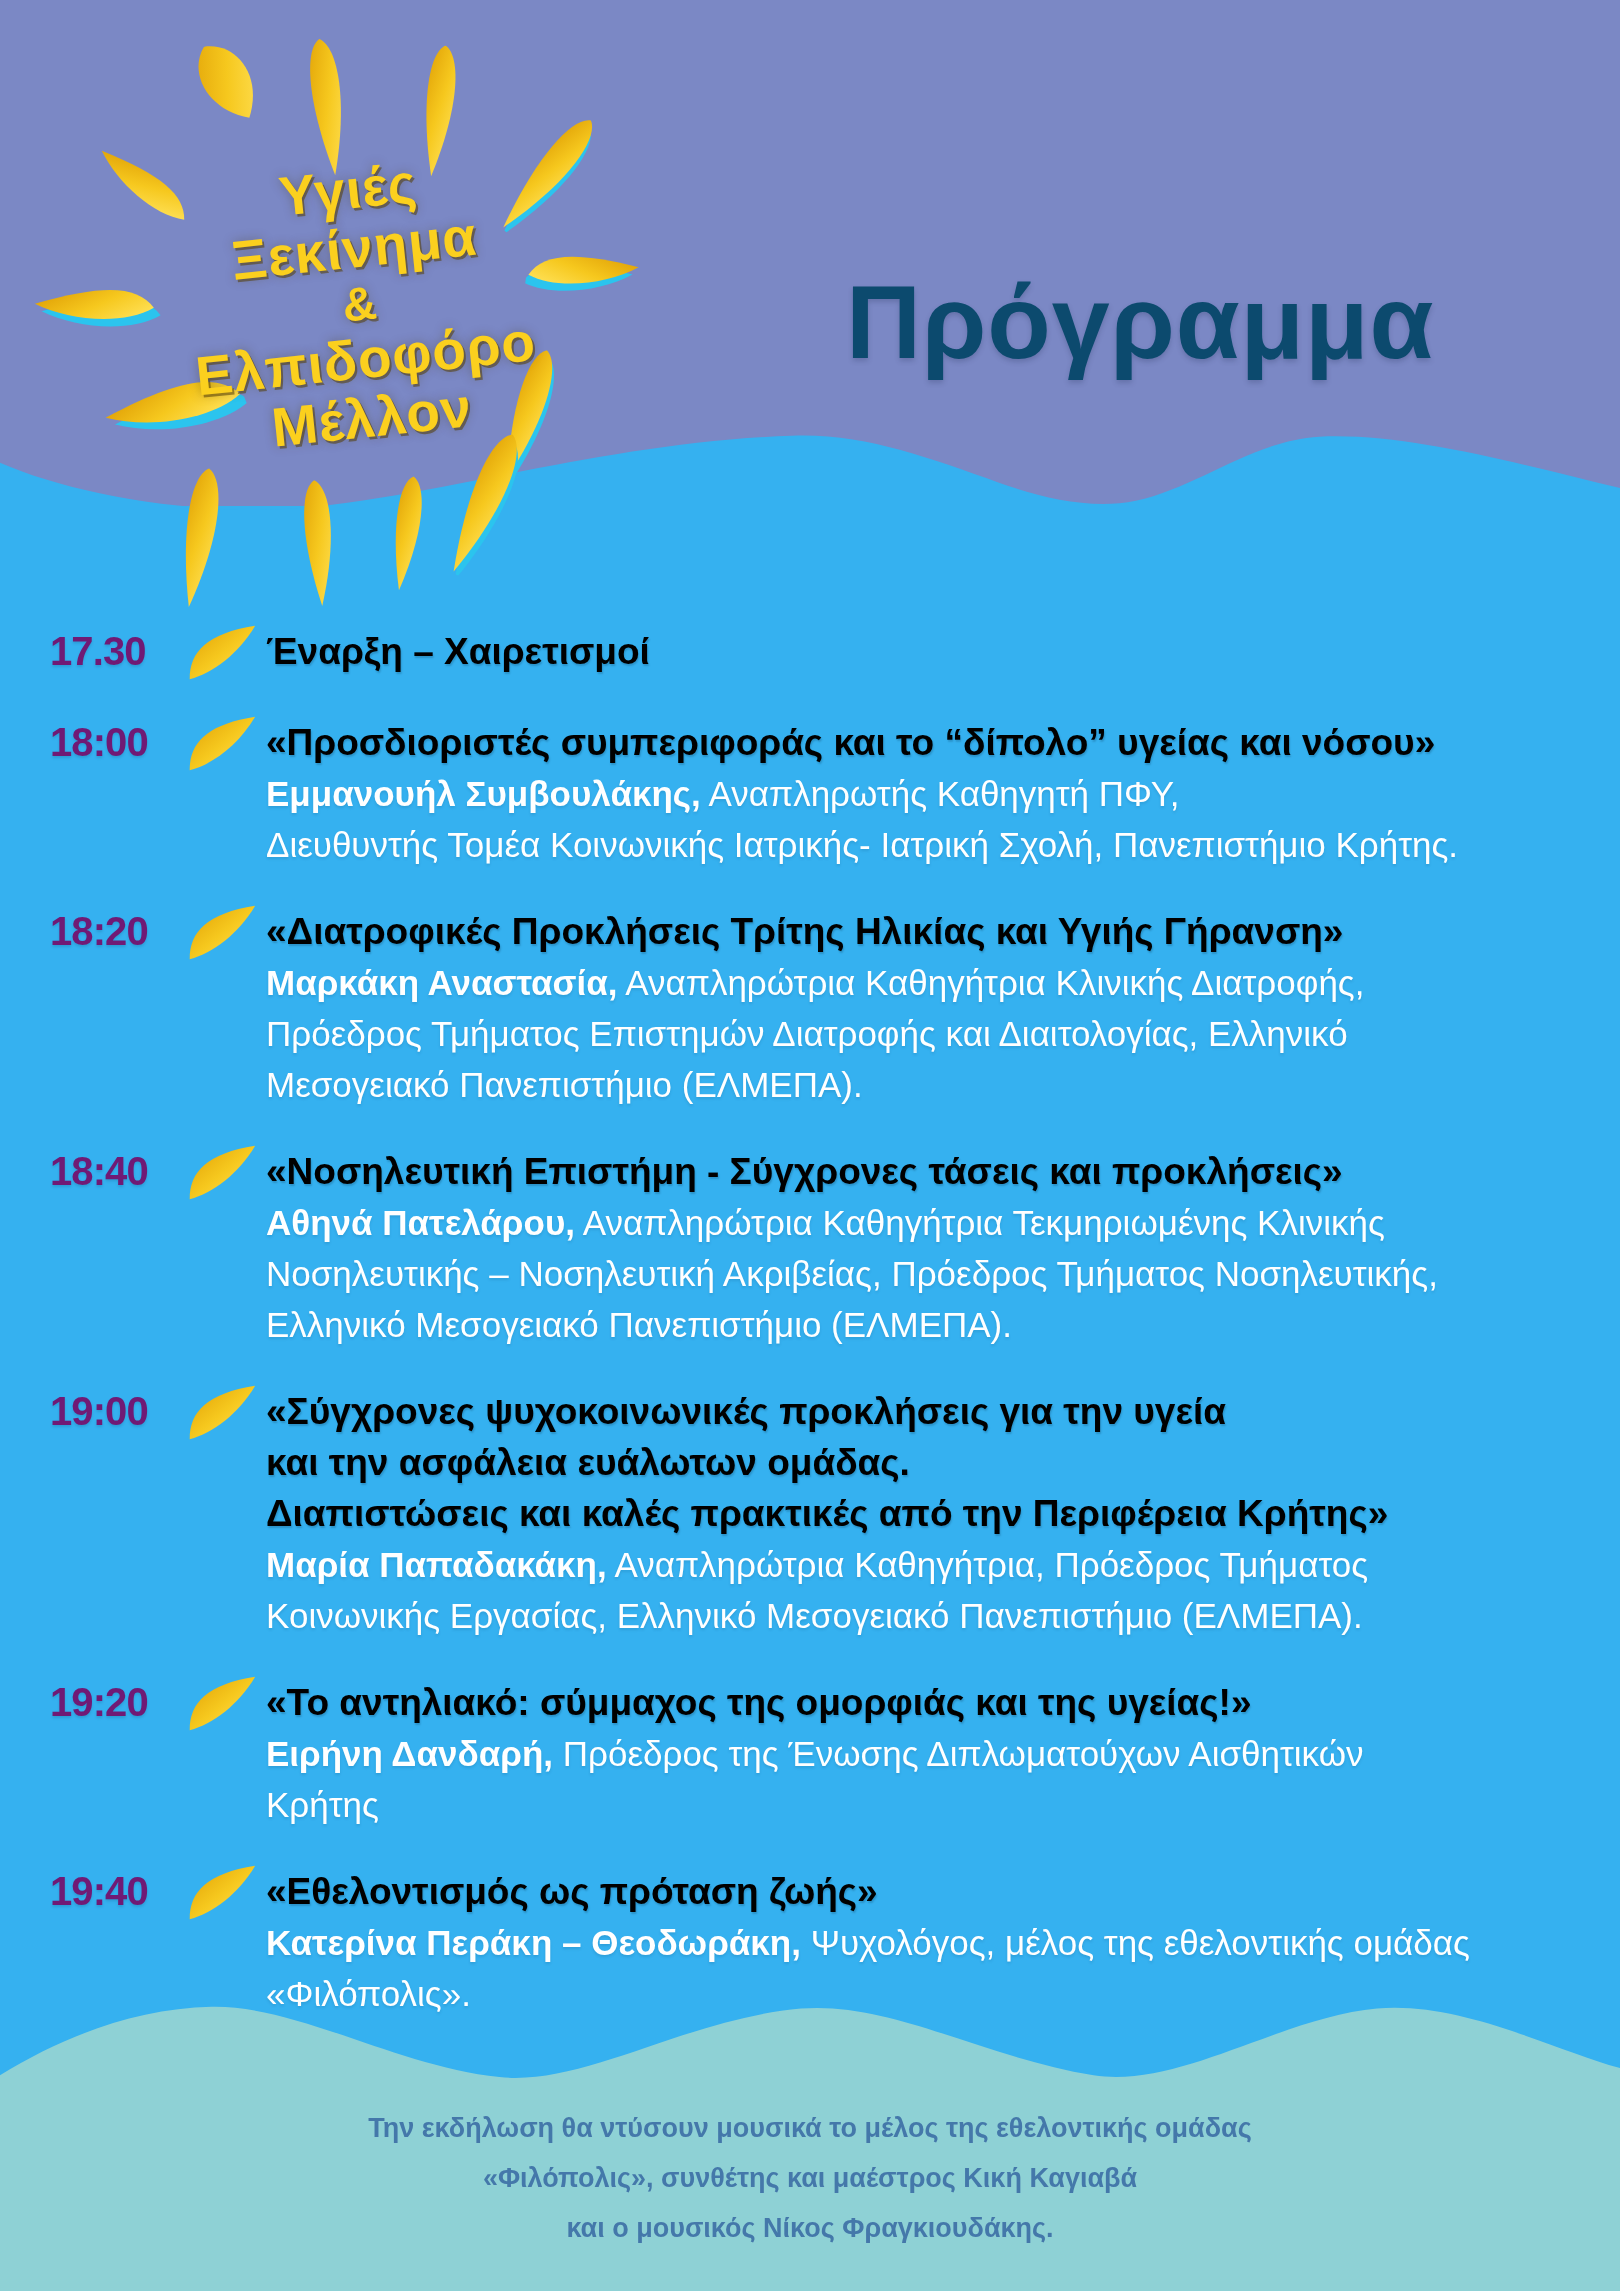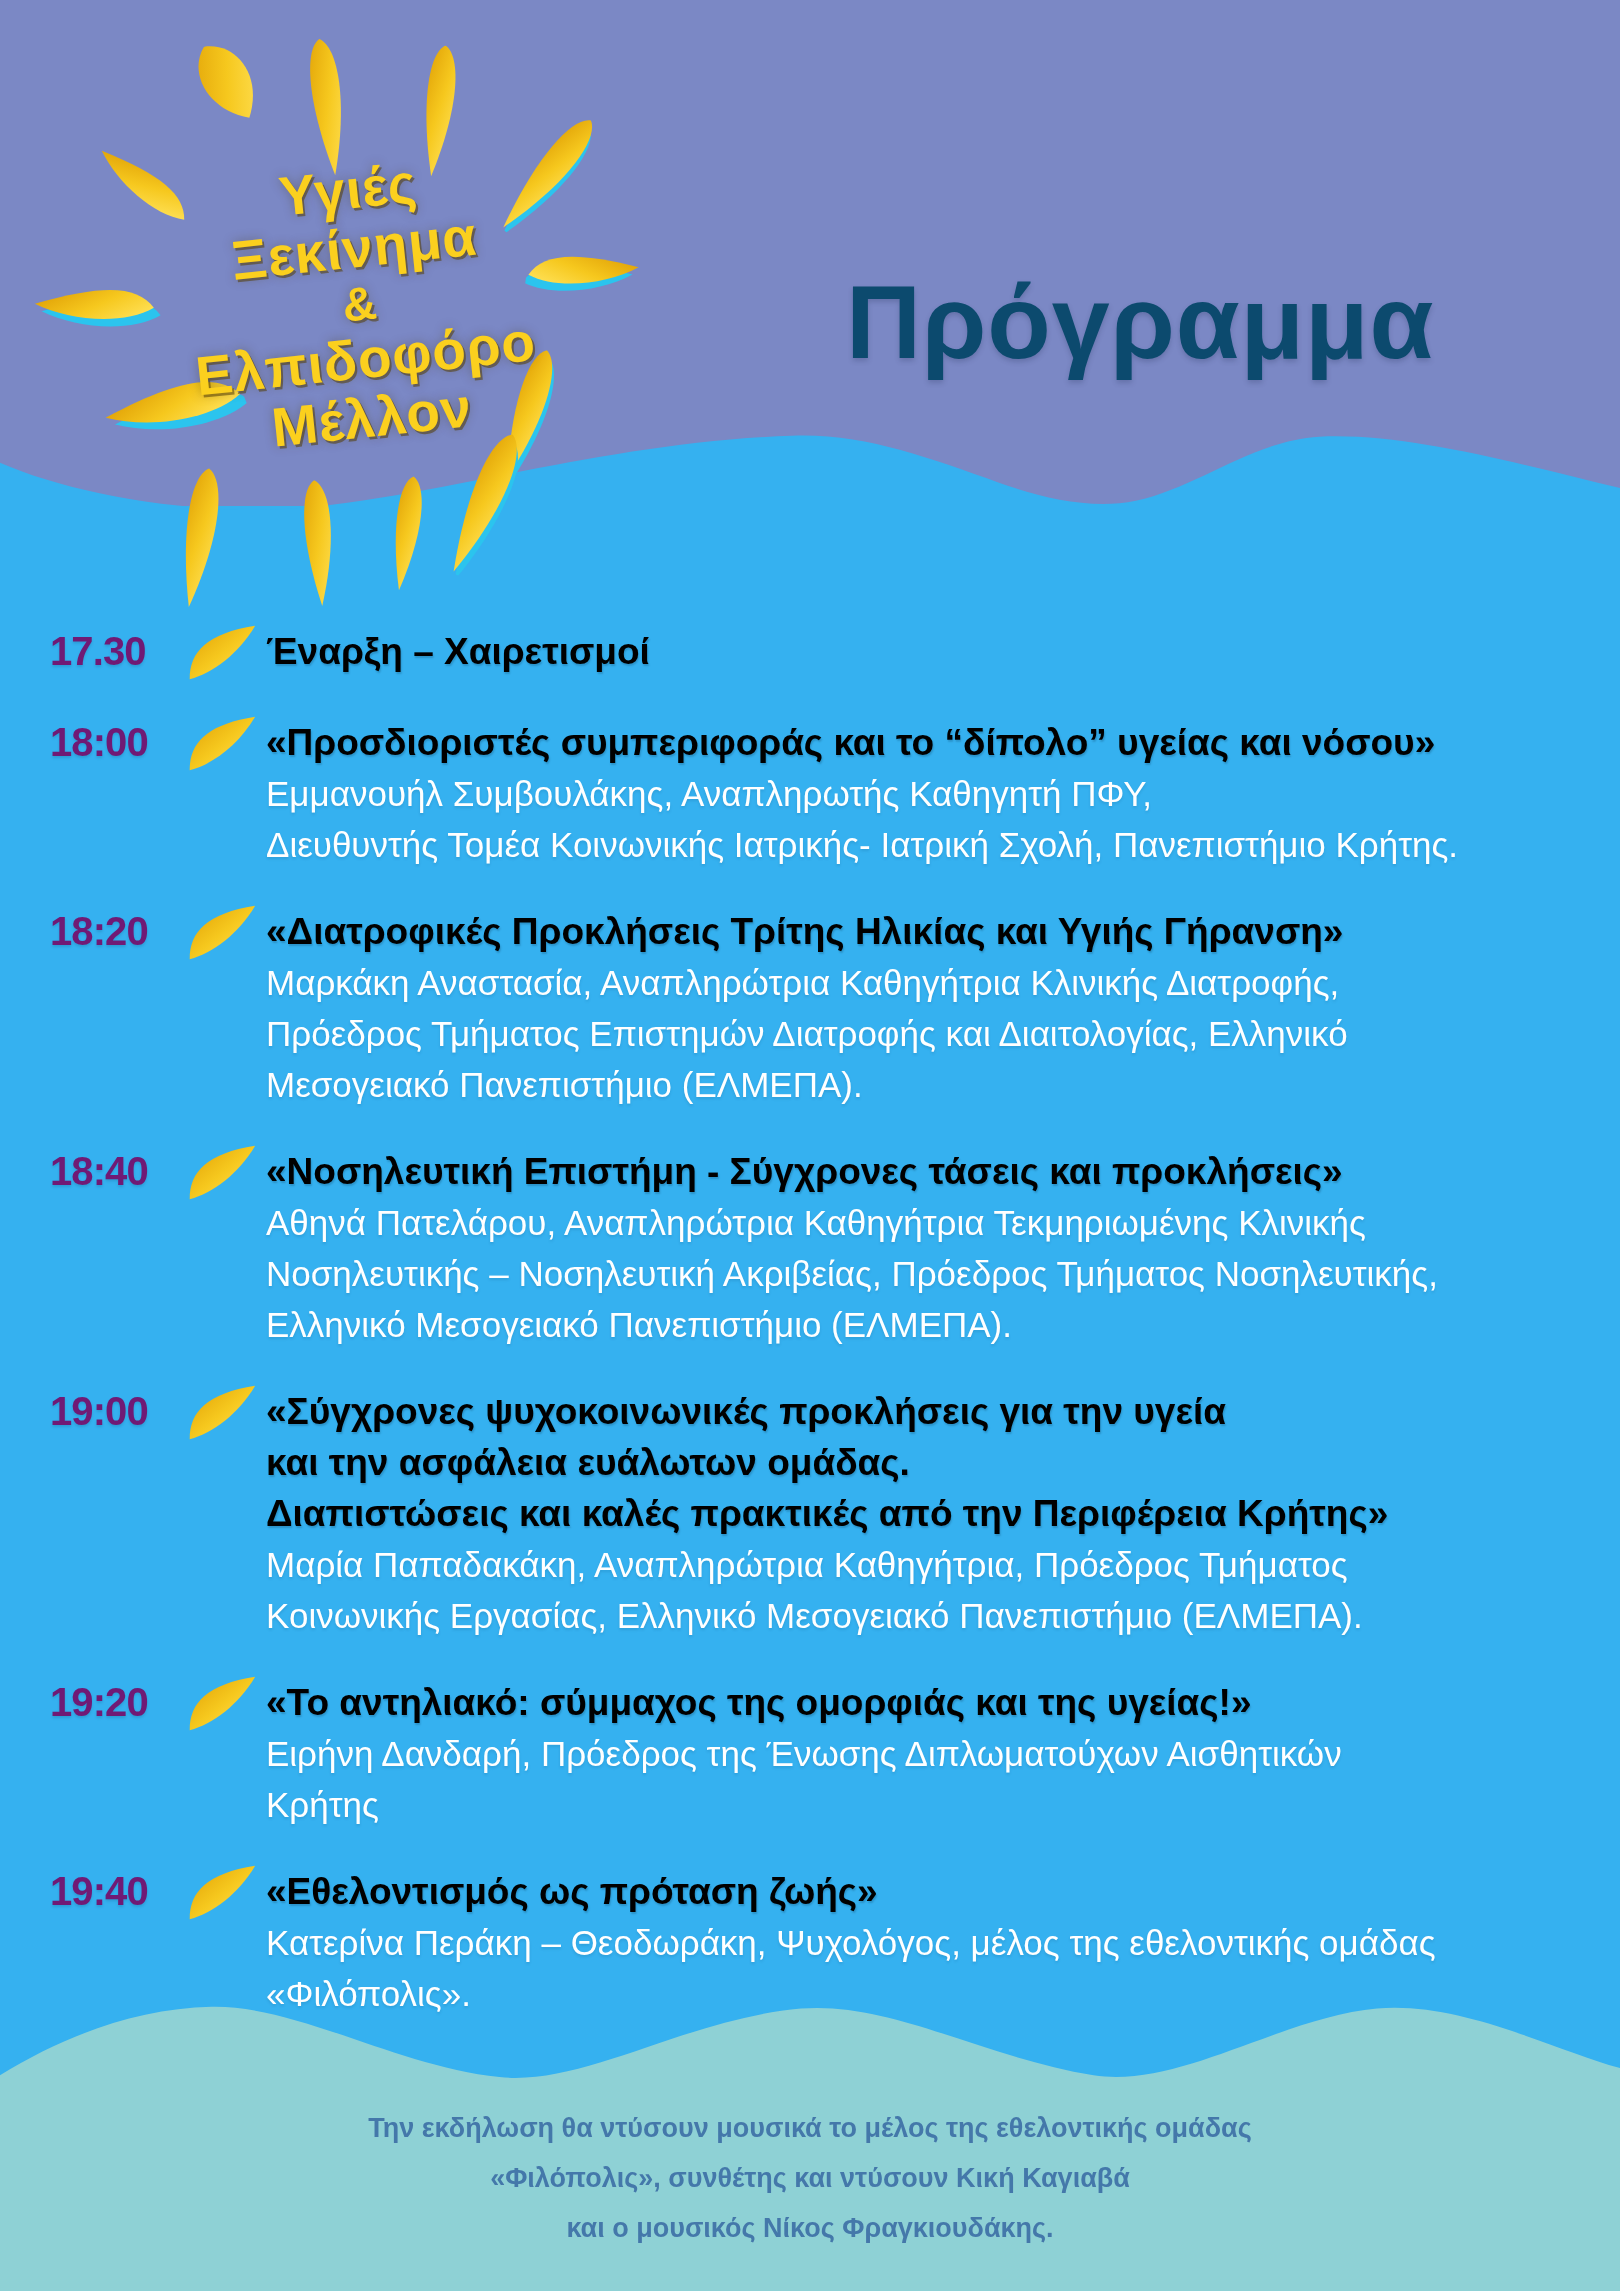--- a/index.html
+++ b/index.html
@@ -42,21 +42,21 @@
   .petal-cell svg { transform:rotate(-10deg); }
   .entry-content { flex:1 1 auto; }
   .session-title-line {
     color:#000000; font-size:37px; font-weight:bold; line-height:51px;
     white-space:nowrap; text-shadow:0.9px 1.8px 1.8px rgba(0,40,70,0.22);
   }
   .desc-line {
     color:#ffffff; font-size:35px; line-height:51px; white-space:nowrap;
     text-shadow:0 1.8px 2.7px rgba(0,60,100,0.15);
   }
-  .desc-line .speaker { font-weight:normal; }
+  .desc-line .speaker { font-weight:bold; }
   
   .footer-text {
     position:absolute; left:0; top:2103px; width:1620px; text-align:center;
     color:#4478aa; font-size:27px; font-weight:bold; line-height:50px;
   }
 </style>
 </head>
 <body>
 
 <svg width="0" height="0" style="position:absolute" aria-hidden="true">
@@ -245,17 +245,17 @@
 
   <svg class="wave-bottom" viewBox="0 0 1800 131" preserveAspectRatio="none">
     <path fill="#8ed1d5" d="M0,98 C70,55 150,24 235,22 C330,20 440,88 555,100
       C650,110 762,35 890,24 C990,16 1092,78 1215,98 C1310,113 1422,34 1530,24
       C1622,16 1722,68 1800,90 L1800,131 L0,131 Z"></path>
   </svg>
 
   <div class="footer-band"></div>
   <div class="footer-text" id="footer-text">
       <div>Την εκδήλωση θα ντύσουν μουσικά το μέλος της εθελοντικής ομάδας</div>
-      <div>«Φιλόπολις», συνθέτης και ντύσουν Κική Καγιαβά</div>
+      <div>«Φιλόπολις», συνθέτης και μαέστρος Κική Καγιαβά</div>
       <div>και ο μουσικός Νίκος Φραγκιουδάκης.</div>
     </div>
 </div>
 
 
 </body></html>

